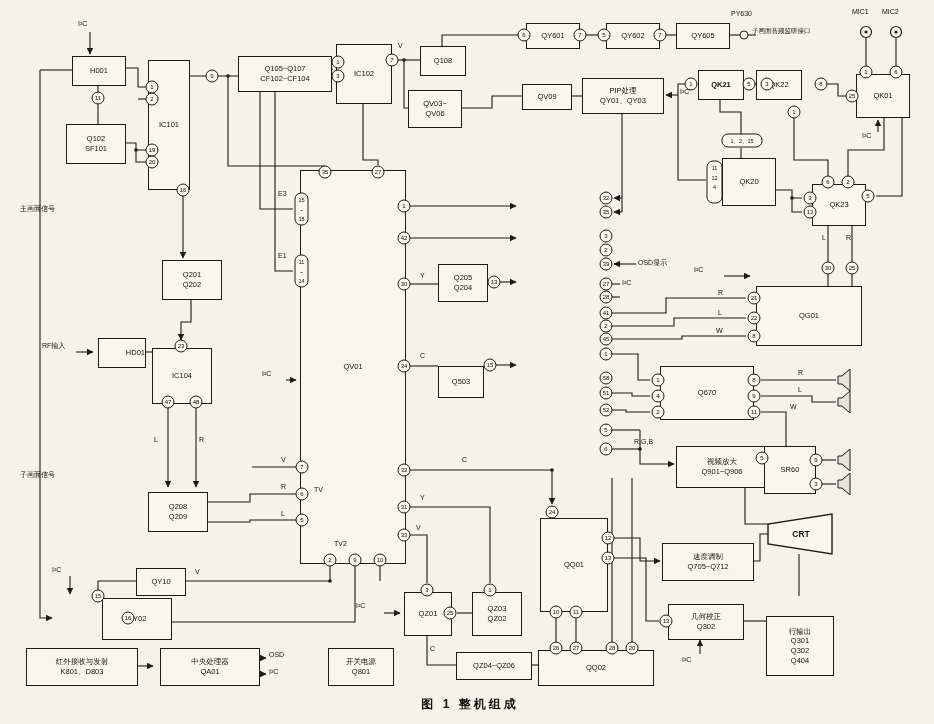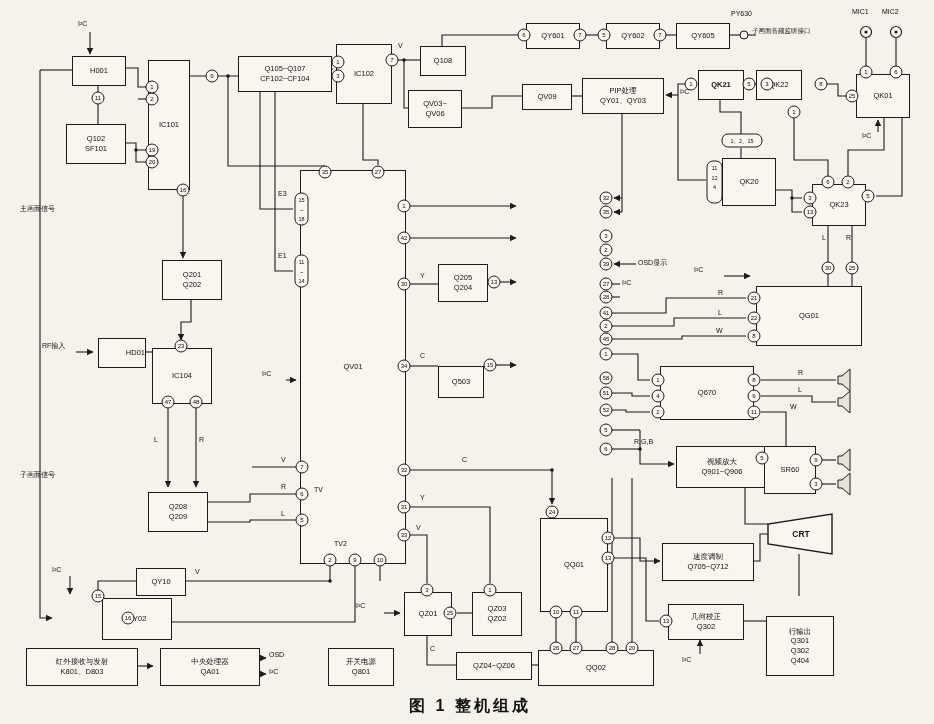--- a/index.html
+++ b/index.html
@@ -16,21 +16,21 @@
   .pin{fill:#f8f6ef;stroke:var(--wire,#1b1b1b);stroke-width:1;}
   .pintext{font-size:6px;fill:#111;text-anchor:middle;font-family:"Liberation Sans",sans-serif;}
   .ovalrect{fill:#f8f6ef;stroke:var(--wire,#1b1b1b);stroke-width:1;}
   .ovaltext{font-size:5.5px;fill:#111;text-anchor:middle;font-family:"Liberation Sans",sans-serif;}
   .lbl{position:absolute;z-index:4;font-size:7px;color:#111;white-space:nowrap;}
   .spk{fill:#e6e3d9;stroke:var(--wire,#1b1b1b);stroke-width:1;}
   .mic{fill:#f8f6ef;stroke:var(--wire,#1b1b1b);stroke-width:1.2;}
   .crt{fill:#f8f6ef;stroke:var(--wire,#1b1b1b);stroke-width:1.4;}
   .crttext{font-size:8.5px;font-weight:bold;fill:#111;text-anchor:middle;font-family:"Liberation Sans",sans-serif;}
   #title{position:absolute;z-index:4;left:350px;top:696px;width:240px;text-align:center;
-         font-size:16px;font-weight:bold;letter-spacing:3px;color:#111;}
+         font-size:12px;font-weight:bold;letter-spacing:3px;color:#111;}
 </style>
 </head>
 <body>
 
 <div id="canvas">
   <svg id="wires" class="layer">
     <defs>
       <marker id="arr" viewBox="0 0 6 6" refX="5.5" refY="3" markerWidth="6" markerHeight="6" orient="auto">
         <path d="M0,0 L6,3 L0,6 z" fill="#1b1b1b"></path>
       </marker>

